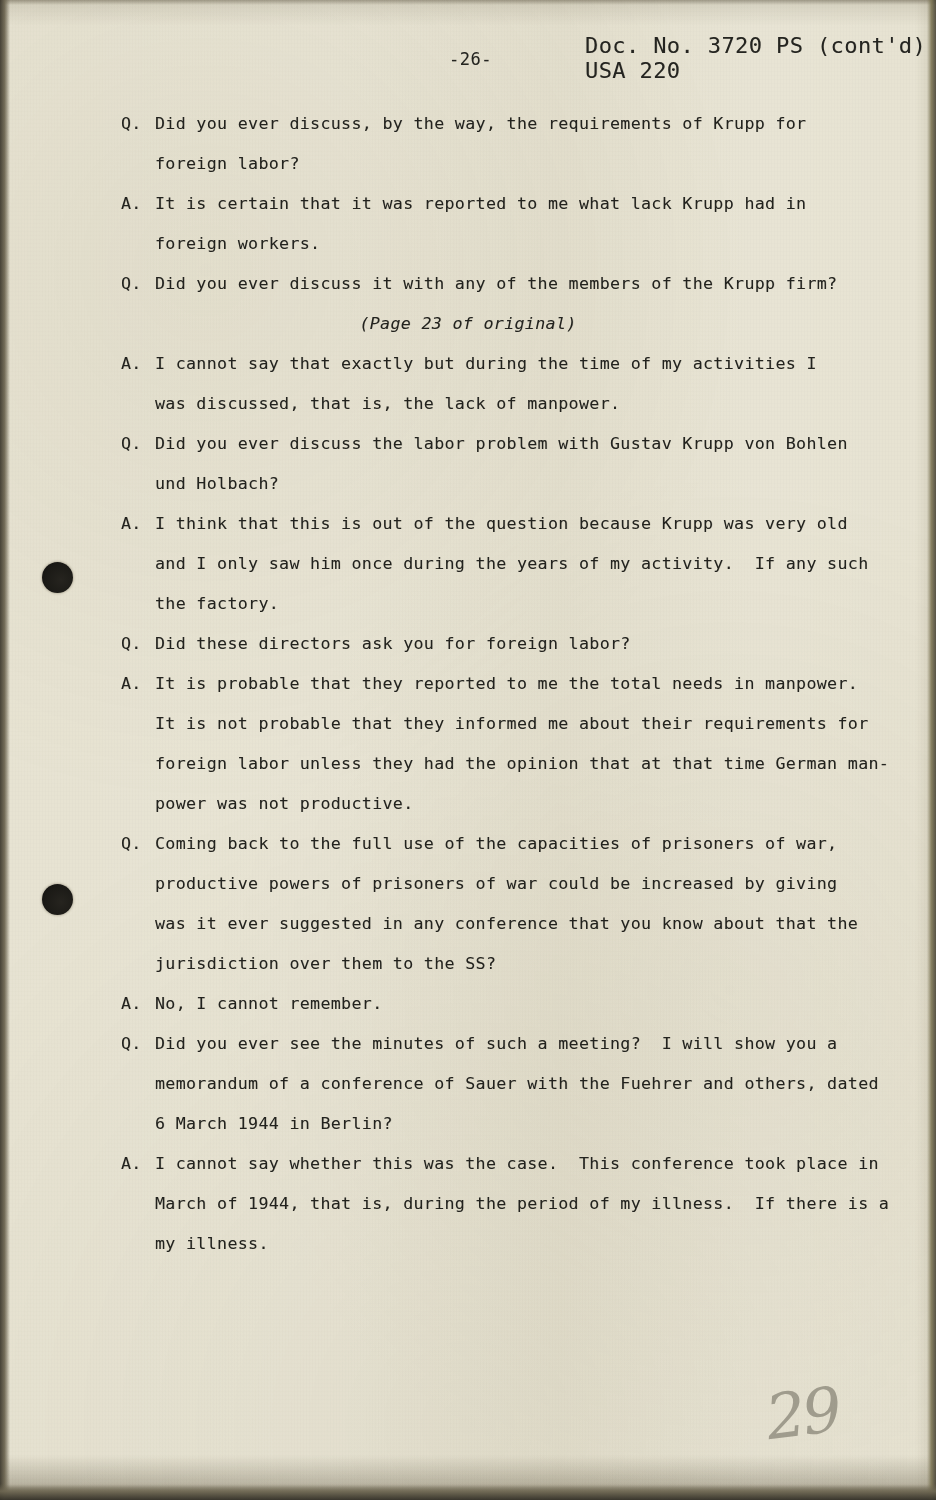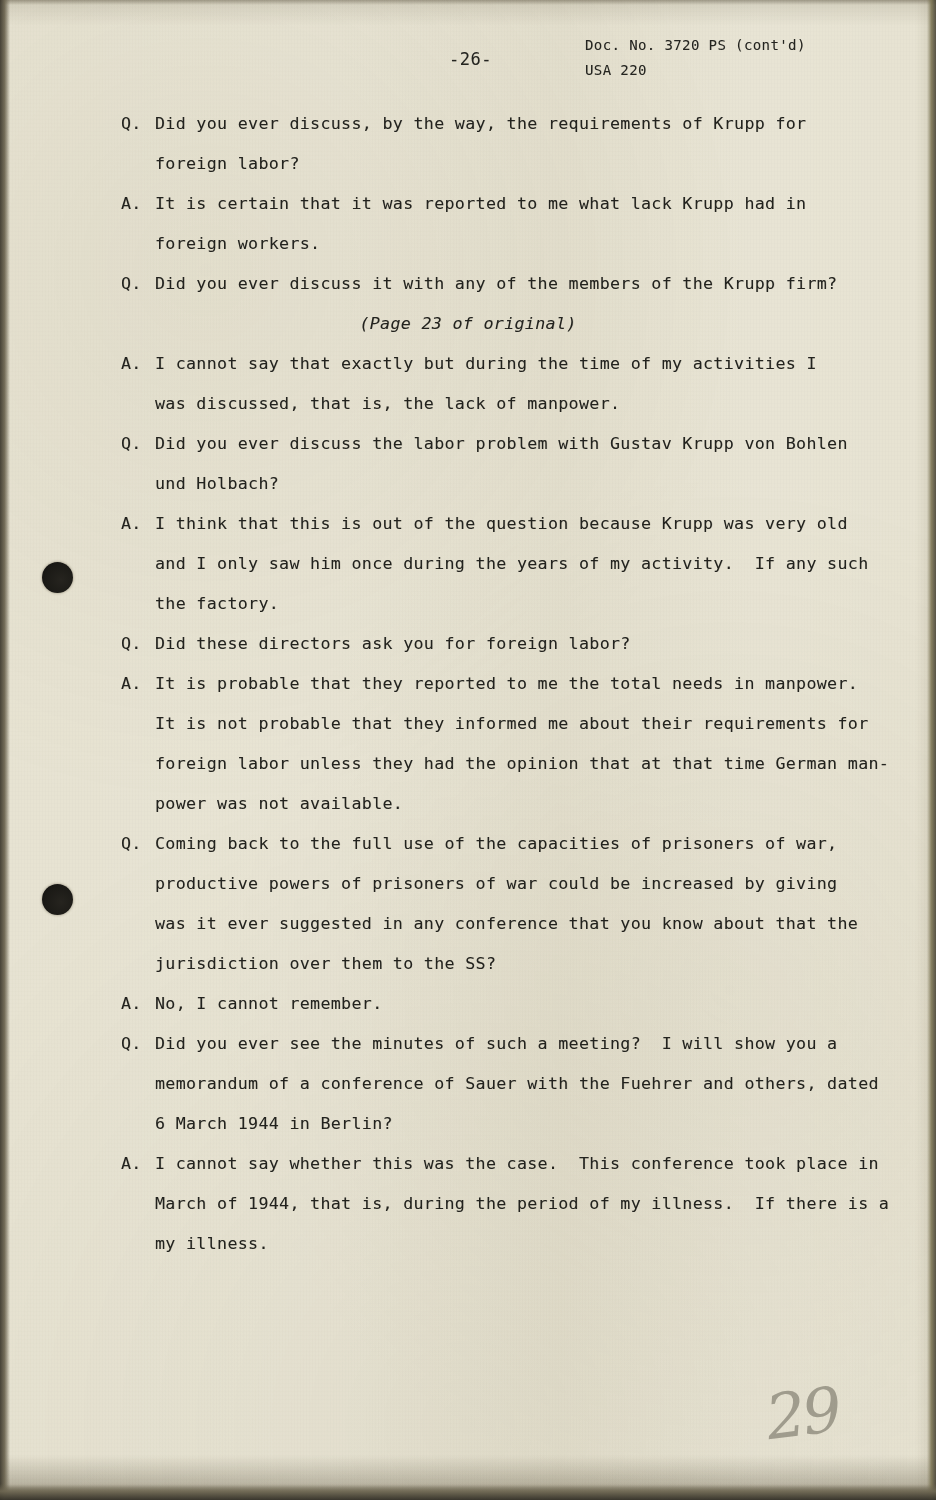--- a/index.html
+++ b/index.html
@@ -89,21 +89,21 @@
     left: 449px;
     top: 49px;
     font-size: 17px;
     letter-spacing: 0.5px;
     color: #242420;
   }
   .doc-ref {
     position: absolute;
     left: 585px;
     top: 33px;
-    font-size: 14px;
+    font-size: 22px;
     line-height: 25px;
     letter-spacing: 0.4px;
     color: #242420;
     white-space: pre;
   }
 
   
   #body {
     position: absolute;
     left: 0;
@@ -198,21 +198,21 @@
         <div class="line"><span class="txt">and I only saw him once during the years of my activity.  If any such</span></div>
         <div class="line"><span class="txt">the factory.</span></div>
       </div>
       <div class="blk">
         <div class="line"><span class="spk">Q.</span><span class="txt">Did these directors ask you for foreign labor?</span></div>
       </div>
       <div class="blk">
         <div class="line"><span class="spk">A.</span><span class="txt">It is probable that they reported to me the total needs in manpower.</span></div>
         <div class="line"><span class="txt">It is not probable that they informed me about their requirements for</span></div>
         <div class="line"><span class="txt">foreign labor unless they had the opinion that at that time German man-</span></div>
-        <div class="line"><span class="txt">power was not available.</span></div>
+        <div class="line"><span class="txt">power was not productive.</span></div>
       </div>
       <div class="blk">
         <div class="line"><span class="spk">Q.</span><span class="txt">Coming back to the full use of the capacities of prisoners of war,</span></div>
         <div class="line"><span class="txt">productive powers of prisoners of war could be increased by giving</span></div>
         <div class="line"><span class="txt">was it ever suggested in any conference that you know about that the</span></div>
         <div class="line"><span class="txt">jurisdiction over them to the SS?</span></div>
       </div>
       <div class="blk">
         <div class="line"><span class="spk">A.</span><span class="txt">No, I cannot remember.</span></div>
       </div>

